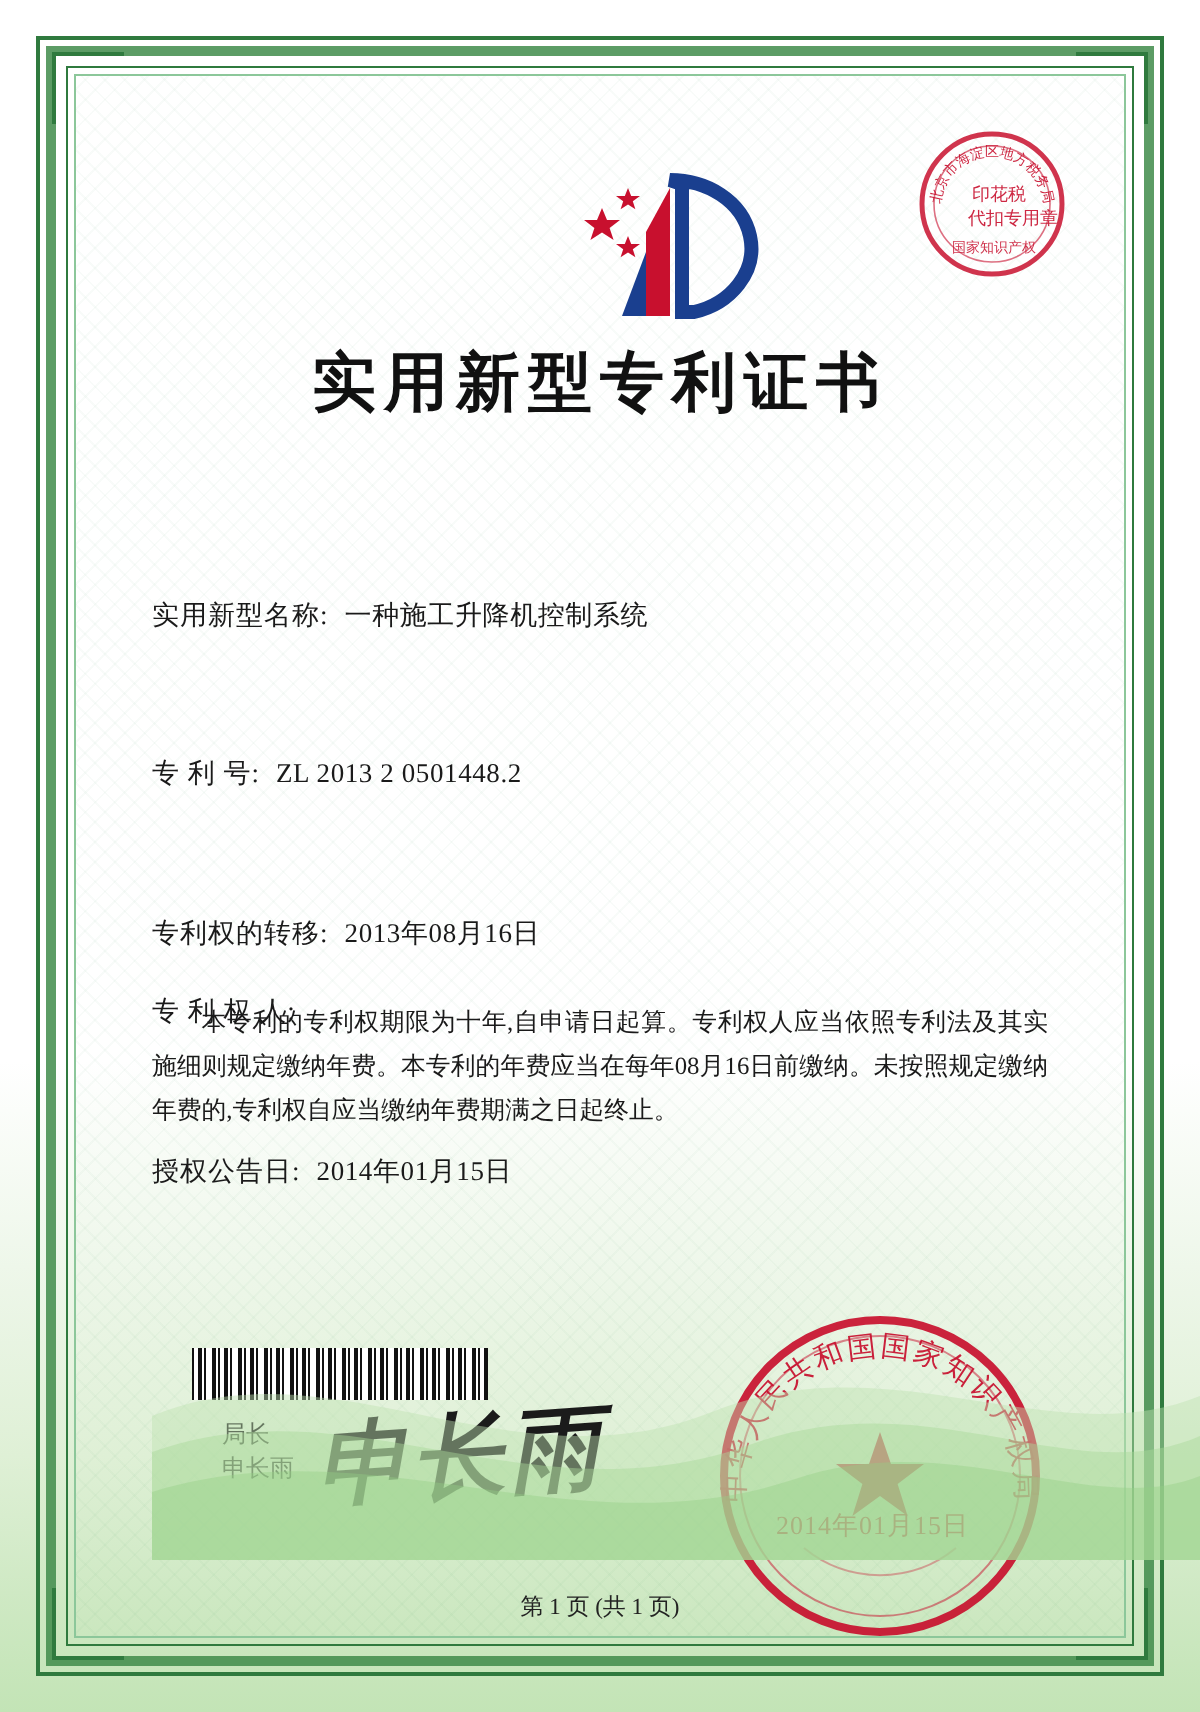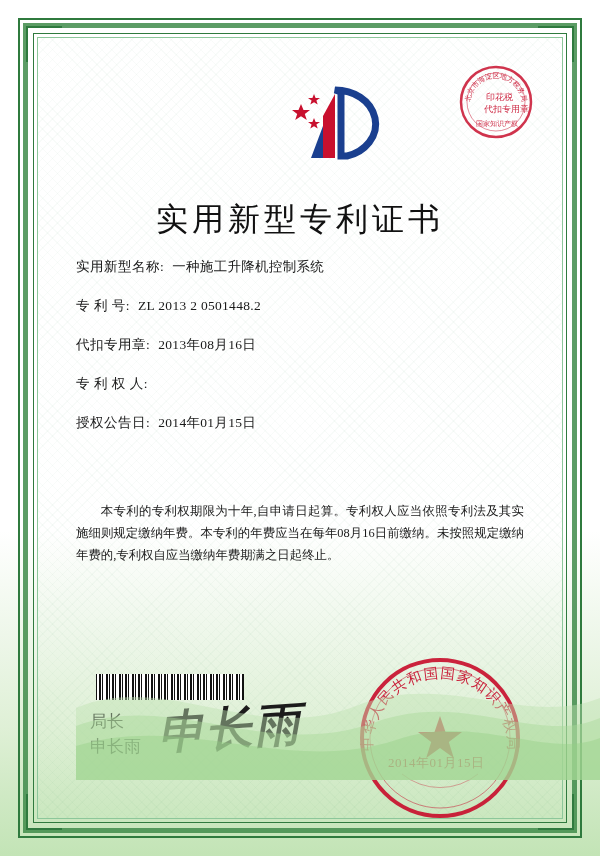--- a/index.html
+++ b/index.html
@@ -83,26 +83,26 @@
   }
   
   .seal-top {
     position: absolute;
     right: 28px; top: 26px;
     width: 76px; height: 76px;
   }
 
   .doc-title {
     position: absolute;
-    left: 0; top: 160px;
+    left: 0; top: 132px;
     width: 524px;
     text-align: center;
     font-size: 32px;
     letter-spacing: 4px;
-    font-weight: normal;
+    font-weight: bold;
     color: #111;
     font-family: "DejaVu Serif", "Liberation Serif", serif;
   }
 
   .fields {
     position: absolute;
     left: 38px;
     top: 220px;
     width: 450px;
     text-align: center;
@@ -114,20 +114,21 @@
     font-size: 13.5px;
     color: #1a1a1a;
   }
   .field-label {
     white-space: nowrap;
     letter-spacing: 0.5px;
   }
   .field-value {
     margin-left: 8px;
     letter-spacing: 0.3px;
+    margin-top: 41px;
   }
 
   .body-text {
     position: absolute;
     left: 38px;
     top: 462px;
     width: 448px;
     font-size: 12.4px;
     line-height: 1.78;
     color: #1a1a1a;
@@ -147,25 +148,26 @@
     height: 26px;
     background: repeating-linear-gradient(90deg,
       #111 0px, #111 1px, #fff 1px, #fff 3px,
       #111 3px, #111 5px, #fff 5px, #fff 6px,
       #111 6px, #111 7px, #fff 7px, #fff 10px,
       #111 10px, #111 12px, #fff 12px, #fff 13px);
   }
 
   .signature-block {
     position: absolute;
-    left: 52px;
+    left: 73px;
     top: 672px;
-    font-size: 17px;
+    font-size: 12px;
     line-height: 1.45;
     color: #1a1a1a;
+    font-family: Liberation Mono, monospace;
   }
   .sig-script {
     position: absolute;
     left: 120px;
     top: 660px;
     font-size: 46px;
     font-family: "DejaVu Serif", serif;
     font-style: italic;
     font-weight: bold;
     color: #1b1b1b;
@@ -262,21 +264,21 @@
     <div class="fields">
       <div class="field-row">
         <span class="field-label">实用新型名称:</span>
         <span class="field-value">一种施工升降机控制系统</span>
       </div>
       <div class="field-row">
         <span class="field-label">专 利 号:</span>
         <span class="field-value">ZL 2013 2 0501448.2</span>
       </div>
       <div class="field-row">
-        <span class="field-label">代扣专用章:</span>
+        <span class="field-label">专利权的转移:</span>
         <span class="field-value">2013年08月16日</span>
       </div>
       <div class="field-row">
         <span class="field-label">专 利 权 人:</span>
       </div>
       <div class="field-row">
         <span class="field-label">授权公告日:</span>
         <span class="field-value">2014年01月15日</span>
       </div>
     </div>
@@ -302,20 +304,21 @@
           <textPath href="#arcMain" startOffset="50%" text-anchor="middle">中华人民共和国国家知识产权局</textPath>
         </text>
         <g transform="translate(84,84)" fill="#c8102e" opacity="0.92">
           <polygon points="0,-22 5.5,-6 22,-6 8.8,4 13.8,20 0,10 -13.8,20 -8.8,4 -22,-6 -5.5,-6"></polygon>
         </g>
         <path d="M 46 120 A 60 60 0 0 0 122 120" fill="none" stroke="#c8102e" stroke-width="1" opacity="0.35"></path>
       </svg>
     </div>
     <div class="seal-date">2014年01月15日</div>
 
+    <div class="page-footer">第 1 页 (共 1 页)</div>
 
     <div class="wave">
       <svg viewBox="0 0 524 130" width="524" height="130" preserveAspectRatio="none">
         <path d="M0,58 C90,20 180,96 280,56 C370,20 450,78 524,48 L524,130 L0,130 Z" fill="#bfe3b2" opacity="0.45"></path>
         <path d="M0,76 C100,40 190,112 300,72 C390,40 460,96 524,68 L524,130 L0,130 Z" fill="#a9d99a" opacity="0.45"></path>
         <path d="M0,96 C110,62 210,126 320,90 C400,62 470,110 524,88 L524,130 L0,130 Z" fill="#93cf84" opacity="0.40"></path>
       </svg>
     </div>
 
   </div>

